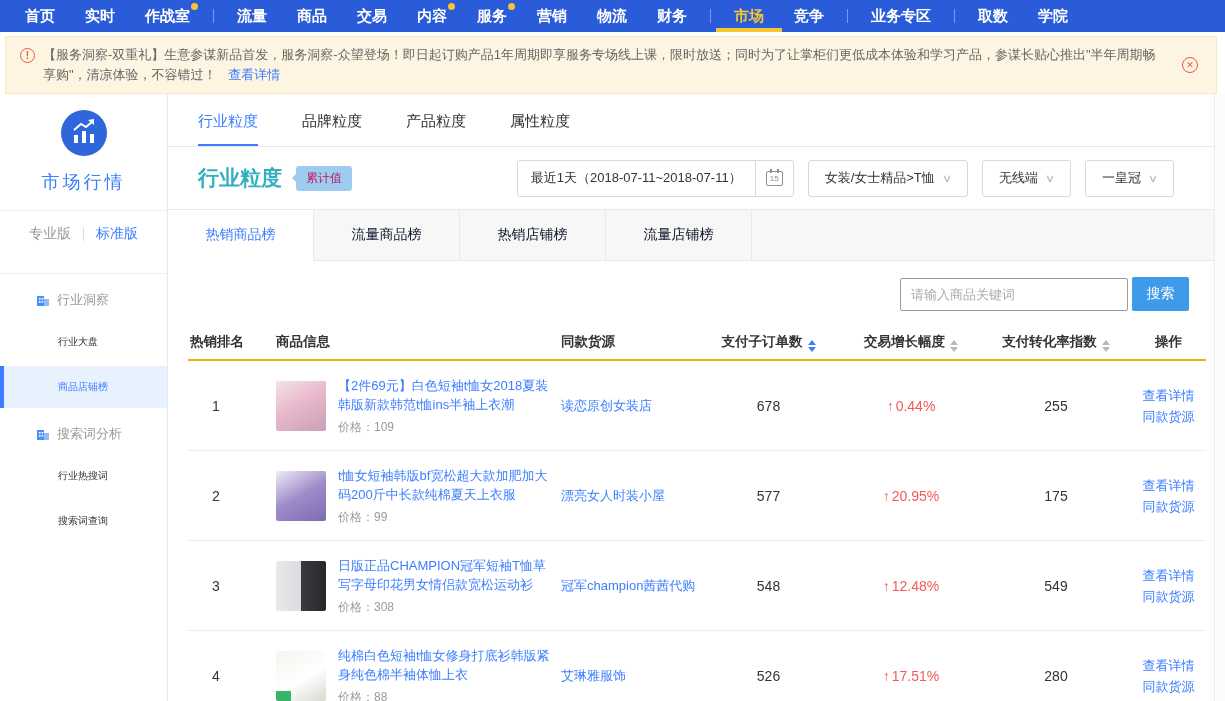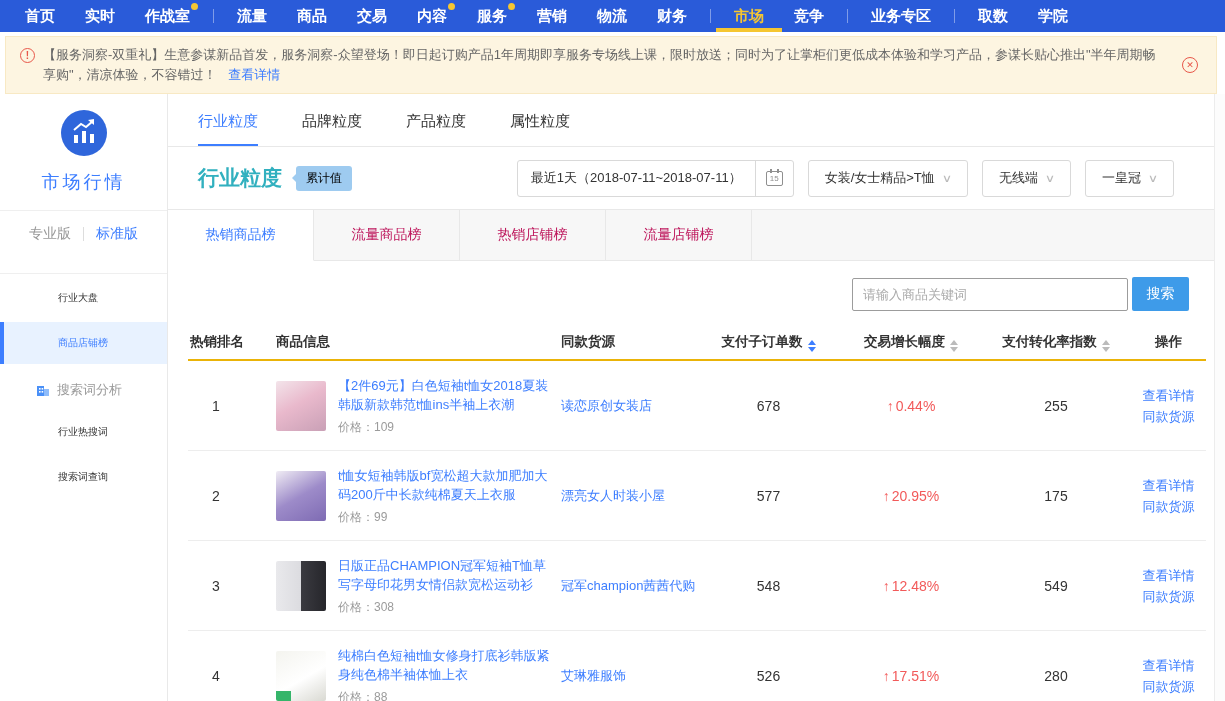--- a/index.html
+++ b/index.html
@@ -46,42 +46,42 @@
 
   
   .main { flex:1; min-width:0; }
   .gran-tabs { height:53px; border-bottom:1px solid #E8E8E8; display:flex; align-items:stretch; padding-left:30px; gap:44px; font-size:15px; color:#333; }
   .gran-tab { line-height:53px; position:relative; cursor:pointer; }
   .gran-tab.active { color:#3D7EFF; }
   .gran-tab.active::after { content:""; position:absolute; left:0; right:0; bottom:0; height:2px; background:#3D7EFF; }
 
   .title-row { height:62px; display:flex; align-items:center; padding-left:30px; padding-right:40px; }
   .page-title { font-size:21px; font-weight:bold; color:#31B0BF; }
-  .badge { position:relative; background:#9ECBF0; color:#000000; font-size:12px; padding:4px 10px; border-radius:3px; margin-left:14px; }
+  .badge { position:relative; background:#9ECBF0; color:#be185d; font-size:12px; padding:4px 10px; border-radius:3px; margin-left:14px; }
   .badge::before { content:""; position:absolute; left:-9px; top:50%; margin-top:-5px; border:5px solid transparent; border-right-color:#9ECBF0; }
   .filters { margin-left:auto; display:flex; align-items:center; gap:14px; }
   .select-box { height:37px; border:1px solid #D9D9D9; border-radius:3px; display:flex; align-items:center;
     justify-content:center; font-size:13px; color:#333; padding:0 16px; cursor:pointer; background:#fff; white-space:nowrap; }
   .caret { margin-left:8px; color:#BBB; font-size:11px; transform:scaleX(1.3); }
   .date-box { padding:0; }
   .date-text { padding:0 13px; display:flex; align-items:center; height:100%; }
   .date-addon { width:38px; height:100%; border-left:1px solid #D9D9D9; display:flex; align-items:center; justify-content:center; cursor:pointer; }
   .cal { width:17px; height:15px; border:1px solid #8F8F8F; border-radius:2px; position:relative;
     font-size:8px; color:#8F8F8F; text-align:center; line-height:14px; }
   .cal::before,.cal::after { content:""; position:absolute; top:-3px; width:2px; height:4px; background:#8F8F8F; }
   .cal::before { left:3px; } .cal::after { right:3px; }
 
   .list-tabs { display:flex; height:52px; border-top:1px solid #E8E8E8; }
-  .list-tab { width:146px; display:flex; align-items:center; justify-content:center; font-size:14px; color:#be185d;
+  .list-tab { width:146px; display:flex; align-items:center; justify-content:center; font-size:14px; color:#0f172a;
     background:#F7F7F7; border-right:1px solid #E8E8E8; border-bottom:1px solid #E8E8E8; cursor:pointer; }
   .list-tab.active { background:#fff; border-bottom-color:#fff; color:#3D7EFF; }
   .list-tabs .filler { flex:1; background:#F7F7F7; border-bottom:1px solid #E8E8E8; }
 
   .search-row { display:flex; justify-content:flex-end; align-items:center; padding:16px 25px 12px 0; }
-  .search-input { width:276px; height:33px; border:1px solid #9C9C9C; border-radius:2px; padding:0 10px; font-size:13px; color:#333; outline:none; }
+  .search-input { width:228px; height:33px; border:1px solid #9C9C9C; border-radius:2px; padding:0 10px; font-size:13px; color:#333; outline:none; }
   .search-input::placeholder { color:#AAA; }
   .search-btn { height:34px; width:57px; background:#3E9BE9; color:#fff; font-size:14px; border:none; border-radius:2px; margin-left:4px; cursor:pointer; }
 
   
   .table { margin:2px 8px 0 20px; }
   .thead { display:flex; align-items:center; height:36px; border-bottom:2px solid #eab308; font-weight:bold; font-size:13.5px; color:#333; }
   .col-rank { width:88px; padding-left:2px; }
   .col-product { flex:1; min-width:0; }
   .col-shop { width:135px; }
   .col-orders { width:145px; text-align:center; }
@@ -161,20 +161,31 @@
       </svg>
       <div class="brand-title">市场行情</div>
     </div>
     <div class="side-divider"></div>
     <div class="version-row">
       <span class="version">专业版</span>
       <i class="version-sep"></i>
       <span class="version active">标准版</span>
     </div>
     <div class="side-divider"></div>
+    <div class="group-header">
+      <svg width="14" height="14" viewBox="0 0 14 14">
+        <rect x="1" y="3" width="7" height="10" fill="#4A90F7"></rect>
+        <rect x="8" y="6" width="5" height="7" fill="#8FBCFA"></rect>
+        <rect x="3" y="5" width="1.6" height="1.6" fill="#fff"></rect>
+          <rect x="5.6" y="5" width="1.6" height="1.6" fill="#fff"></rect>
+        <rect x="3" y="8" width="1.6" height="1.6" fill="#fff"></rect>
+          <rect x="5.6" y="8" width="1.6" height="1.6" fill="#fff"></rect>
+      </svg>
+      <span>行业洞察</span>
+    </div>
     <div class="side-item">行业大盘</div>
     <div class="side-item active">商品店铺榜</div>
     <div class="group-header">
       <svg width="14" height="14" viewBox="0 0 14 14">
         <rect x="1" y="3" width="7" height="10" fill="#4A90F7"></rect>
         <rect x="8" y="6" width="5" height="7" fill="#8FBCFA"></rect>
         <rect x="3" y="5" width="1.6" height="1.6" fill="#fff"></rect>
           <rect x="5.6" y="5" width="1.6" height="1.6" fill="#fff"></rect>
         <rect x="3" y="8" width="1.6" height="1.6" fill="#fff"></rect>
           <rect x="5.6" y="8" width="1.6" height="1.6" fill="#fff"></rect>

